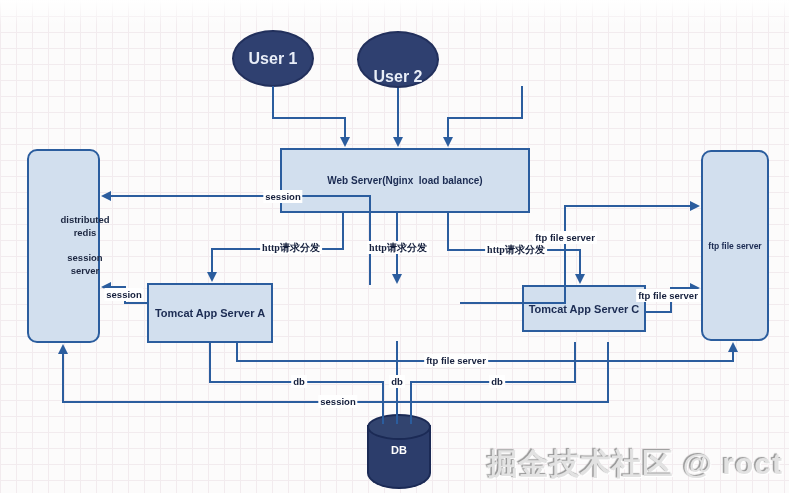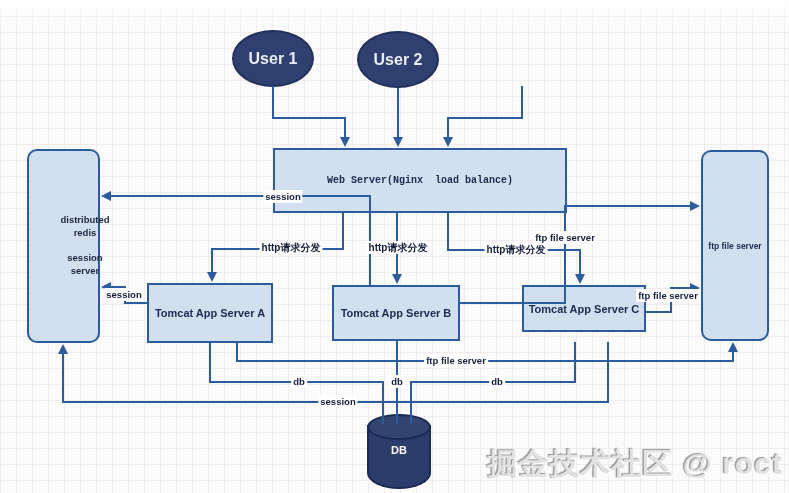--- a/index.html
+++ b/index.html
@@ -15,43 +15,43 @@
     content:"";position:absolute;left:0;top:0;right:0;height:26px;
     background:linear-gradient(#ffffff,rgba(255,255,255,0));z-index:5;pointer-events:none;
   }
   .node{position:absolute;display:flex;align-items:center;justify-content:center;
     text-align:center;box-sizing:border-box;z-index:2;}
   .box{background:#d2dfee;border:2px solid #2b5d9e;color:#1b2b52;font-weight:bold;font-size:10px;}
   .rounded{border-radius:10px;}
   .ellipse{background:#2f4070;border:2px solid #22305c;border-radius:50%;
     color:#e8edf7;font-weight:bold;font-size:16px;}
   .user1{left:232px;top:30px;width:82px;height:57px;}
-  .user2{left:357px;top:31px;width:82px;height:57px;}
+  .user2{left:357px;top:31px;width:82px;height:57px;align-items:flex-end;}
   .user3{left:481px;top:31px;width:82px;height:57px;}
-  .web{left:273px;top:148px;width:294px;height:65px;white-space:pre;font-family:Liberation Mono, monospace;}
+  .web{left:280px;top:148px;width:250px;height:65px;white-space:pre;}
   .redis{left:27px;top:149px;width:73px;height:194px;font-size:9.5px;white-space:pre-line;line-height:1.35;color:#1c2640;padding-left:43px;}
   .ftp{left:701px;top:150px;width:68px;height:191px;font-size:8.5px;white-space:nowrap;}
   .tomA{left:147px;top:283px;width:126px;height:60px;}
   .tomB{left:332px;top:285px;width:128px;height:56px;}
   .tomC{left:522px;top:285px;width:124px;height:47px;}
   .tom{font-size:11px;}
   
   .cyl{position:absolute;left:367px;top:414px;width:64px;height:79px;z-index:2;}
   .cyl-body{position:absolute;left:0;top:11px;width:60px;height:62px;background:#2c3d6b;
     border-left:2px solid #1b2a55;border-right:2px solid #1b2a55;border-bottom:2px solid #1b2a55;
     border-radius:0 0 50% 50% / 0 0 16px 16px;}
   .cyl-top{position:absolute;left:0;top:0;width:60px;height:22px;background:#32446f;
     border:2px solid #1b2a55;border-radius:50%;}
   .cyl-label{position:absolute;left:0;top:30px;width:64px;text-align:center;
     color:#ffffff;font-weight:bold;font-size:11px;}
   svg.wires{position:absolute;left:0;top:0;z-index:3;pointer-events:none;}
   .elabel{position:absolute;transform:translateX(-50%);z-index:4;
     background:#ffffff;padding:0 2px;white-space:nowrap;
     color:#16203d;font-weight:bold;font-size:9.5px;line-height:13px;}
-  .elabel.cn{font-size:10px;}
+  .elabel.cn{font-size:10px;font-family:Liberation Serif, serif;}
   .watermark{position:absolute;right:6px;bottom:8px;z-index:6;
     font-size:30px;font-weight:bold;letter-spacing:1px;color:#e2e2e2;
     text-shadow:-1.5px -1.5px 1px #979797, 1px 1px 0 #ffffff;}
 </style>
 </head>
 <body>
 
 <div id="canvas">
 
   <div class="node ellipse user1">
@@ -65,21 +65,20 @@
 
   <div class="node box rounded redis">distributed
 redis
 
 session
 server</div>
 
   <div class="node box rounded ftp">ftp file server</div>
 
   <div class="node box tom tomA">Tomcat App Server A</div>
-  <div class="node box tom tomB">Tomcat App Server B</div>
   <div class="node box tom tomC">Tomcat App Server C</div>
 
   <div class="cyl">
     <div class="cyl-body"></div>
     <div class="cyl-top"></div>
     <div class="cyl-label">DB</div>
   </div>
 
   <svg class="wires" width="789" height="493" viewBox="0 0 789 493">
     <defs>

